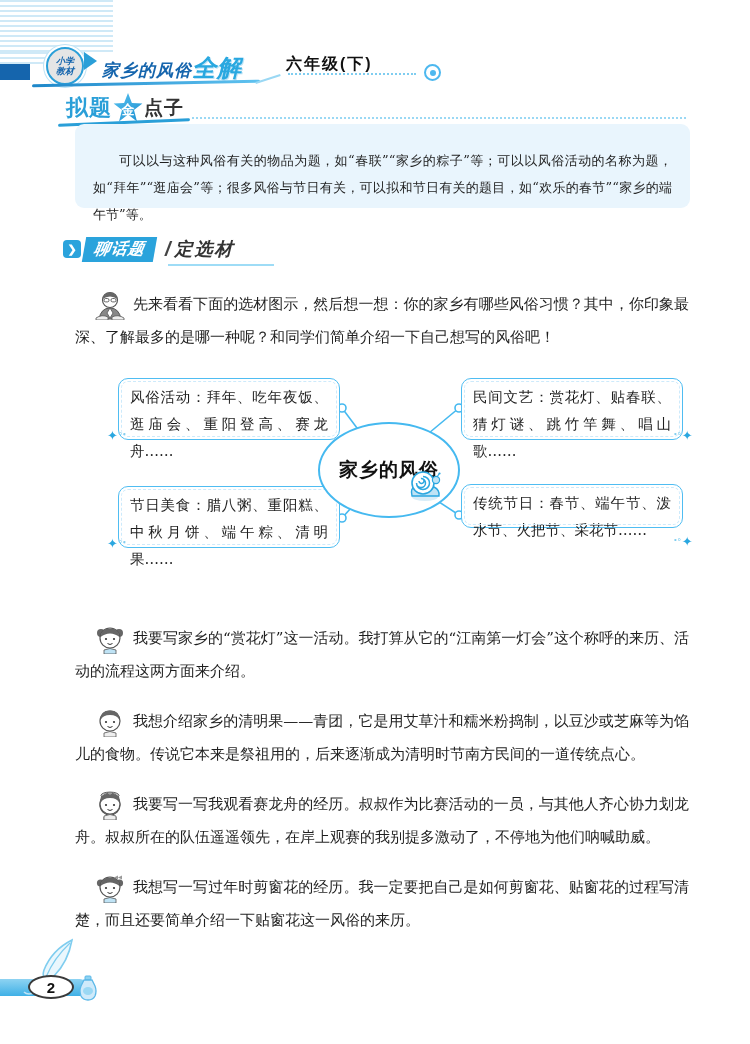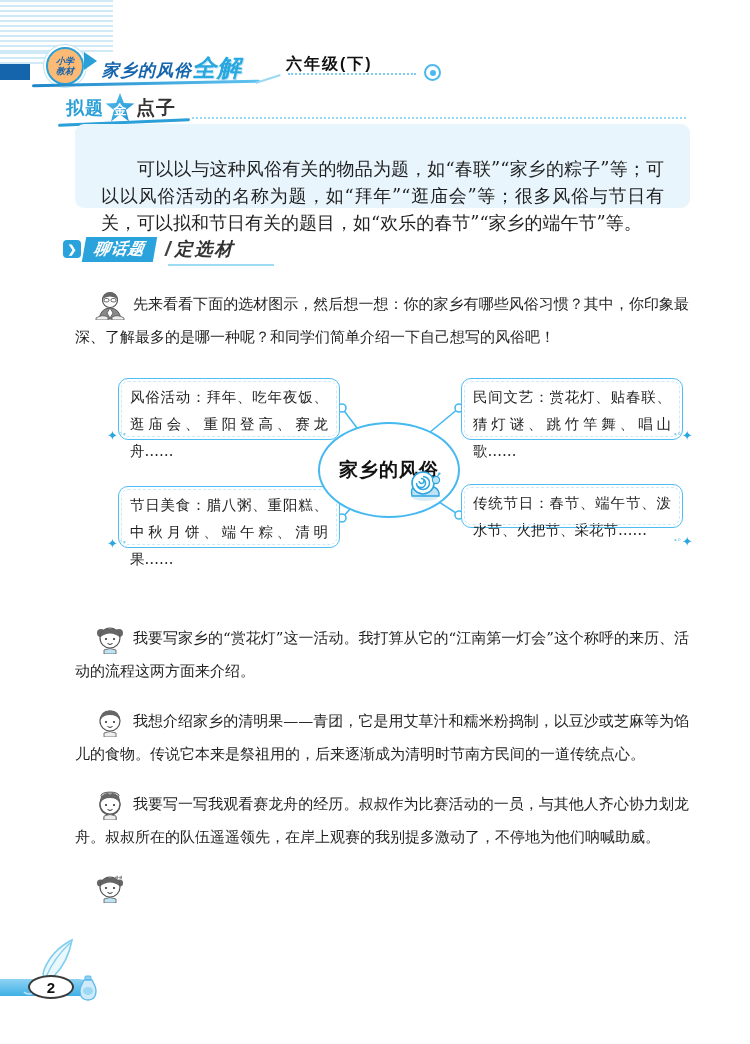--- a/index.html
+++ b/index.html
@@ -8,51 +8,51 @@
 
   
   .stripes-a{position:absolute;left:0;top:0;width:113px;height:52px;
      background:repeating-linear-gradient(to bottom,#cfe9f7 0 2px,#fff 2px 5px);}
   .stripes-b{position:absolute;left:0;top:52px;width:85px;height:12px;
      background:repeating-linear-gradient(to bottom,#cfe9f7 0 2px,#fff 2px 5px);}
   .edge-block{position:absolute;left:0;top:64px;width:30px;height:16px;background:#1565ad;}
 
   
   .logo-circle{position:absolute;left:46px;top:47px;width:34px;height:34px;border-radius:50%;
-     border:2px solid #2a9fd8;box-shadow:0 0 0 2px #fff,0 0 0 3px #bfe3f5;background:#fdba74;
+     border:2px solid #2a9fd8;box-shadow:0 0 0 2px #fff,0 0 0 3px #bfe3f5;background:#e5e5e5;
      display:flex;flex-direction:column;align-items:center;justify-content:center;
      font-size:9px;line-height:10px;font-weight:bold;font-style:italic;color:#1565ad;}
   .logo-chevron{position:absolute;left:84px;top:52px;width:0;height:0;
      border-left:13px solid #2a9fd8;border-top:9px solid transparent;border-bottom:9px solid transparent;}
   .series-title{position:absolute;left:102px;top:52px;font-style:italic;font-weight:bold;color:#1565ad;
      font-size:17px;letter-spacing:1px;white-space:nowrap;}
   .series-title .emph{font-size:24px;color:#29a8e0;text-shadow:1px 1px 0 #bfe3f5;}
   .header-rule{position:absolute;left:32px;top:82px;width:228px;height:3px;border-radius:3px;
      background:linear-gradient(to right,#1e87c9,#5fc2f0);transform:rotate(-1.2deg);}
   .header-rule-tail{position:absolute;left:255px;top:78px;width:26px;height:2px;background:#9ad8f4;transform:rotate(-18deg);}
   .grade{position:absolute;left:286px;top:54px;font-size:16px;color:#111;letter-spacing:2px;font-weight:bold;}
   .grade-dots{position:absolute;left:288px;top:73px;width:128px;border-top:2px dotted #7fcdf0;}
   .target-icon{position:absolute;left:424px;top:64px;width:13px;height:13px;border:2px solid #4db8ef;
      border-radius:50%;background:#fff;}
   .target-icon::after{content:"";position:absolute;left:3.5px;top:3.5px;width:6px;height:6px;border-radius:50%;background:#4db8ef;}
 
   
   .idea-head{position:absolute;left:66px;top:93px;height:30px;display:flex;align-items:center;}
-  .idea-left{font-size:18px;font-weight:bold;color:#2a9fd8;letter-spacing:1px;}
+  .idea-left{font-size:22px;font-weight:bold;color:#2a9fd8;letter-spacing:1px;}
   .star-badge{position:relative;width:30px;height:30px;margin:0 1px;flex:none;}
   .star-badge .star{position:absolute;inset:0;background:linear-gradient(135deg,#55c1ef,#1e8fd0);
      clip-path:polygon(50% 0%,63% 33%,98% 35%,70% 57%,80% 95%,50% 72%,20% 95%,30% 57%,2% 35%,37% 33%);}
   .star-badge .char{position:absolute;inset:0;display:flex;align-items:center;justify-content:center;
      color:#fff;font-size:13px;font-weight:bold;padding-top:4px;}
   .idea-right{font-size:19px;font-weight:bold;color:#333;letter-spacing:1px;}
   .idea-underline{position:absolute;left:58px;top:121px;width:132px;height:2.5px;background:#2a9fd8;transform:rotate(-2.5deg);border-radius:2px;}
   .idea-dots{position:absolute;left:192px;top:117px;width:494px;border-top:2px dotted #9ad8f4;}
   .idea-box{position:absolute;left:75px;top:124px;width:615px;height:84px;background:#e9f5fd;border-radius:9px;}
-  .idea-box .txt{margin:12px;padding:19px 14px;font-family:"DejaVu Serif","Liberation Serif",serif;
-     font-size:18px;line-height:27px;text-align:justify;color:#1f1f1f;text-indent:2em;}
+  .idea-box .txt{margin:4px;padding:19px 14px;font-family:"DejaVu Serif","Liberation Serif",serif;
+     font-size:13px;line-height:27px;text-align:justify;color:#1f1f1f;text-indent:2em;}
 
   
   .topic-head{position:absolute;left:63px;top:236px;height:26px;display:flex;align-items:center;}
   .arrow-chip{width:18px;height:18px;border-radius:4px;background:#2aa3dc;color:#fff;display:flex;
      align-items:center;justify-content:center;font-size:11px;font-weight:bold;margin-right:3px;flex:none;}
   .topic-tab{background:#2aa3dc;color:#fff;font-weight:bold;font-style:italic;font-size:16px;
      padding:2px 10px;transform:skewX(-10deg);letter-spacing:1px;}
   .topic-slash{font-size:20px;font-weight:bold;color:#444;margin:0 4px 0 10px;font-style:italic;}
   .topic-sub{font-size:18px;font-weight:bold;font-style:italic;color:#333;letter-spacing:2px;}
   .topic-underline{position:absolute;left:168px;top:264px;width:106px;height:2px;background:#9edcf6;}
@@ -240,20 +240,21 @@
         <circle cx="7.5" cy="10" r="3.6" fill="#666"></circle>
           <circle cx="26.5" cy="10" r="3.6" fill="#666"></circle>
         <circle cx="17" cy="14" r="10" fill="#fff" stroke="#555" stroke-width="1.2"></circle>
         <path d="M7.5 13 Q8 4.5 17 4.5 Q26 4.5 26.5 13 Q22 9.5 17 9.5 Q12 9.5 7.5 13Z" fill="#666"></path>
         <path d="M21 4.5 L25 2.5 L25 6.5 Z M25 4.5 L29 2.5 L29 6.5 Z" fill="#999"></path>
         <circle cx="13" cy="15" r="1.1" fill="#333"></circle>
           <circle cx="21" cy="15" r="1.1" fill="#333"></circle>
         <path d="M14.5 19.5 Q17 21.5 19.5 19.5" fill="none" stroke="#333" stroke-width="1"></path>
         <path d="M11 26 Q17 23 23 26 L23 30 L11 30 Z" fill="#bfe3f5" stroke="#555" stroke-width="0.8"></path>
       </svg>
+      <span>我想写一写过年时剪窗花的经历。我一定要把自己是如何剪窗花、贴窗花的过程写清楚，而且还要简单介绍一下贴窗花这一风俗的来历。</span>
     </p>
   </div>
 
   <div class="page-bar"></div>
   <svg class="quill" viewBox="0 0 64 62">
     <path d="M50 4 Q30 14 22 34 Q20 40 23 43 Q27 45 32 40 Q46 26 50 4Z" fill="#eaf7fd" stroke="#7fcdef" stroke-width="1.6"></path>
     <path d="M48 7 Q32 22 24 41" fill="none" stroke="#7fcdef" stroke-width="1.2"></path>
     <path d="M23 43 L14 56" stroke="#7fcdef" stroke-width="1.6"></path>
     <path d="M14 56 Q6 60 2 56" fill="none" stroke="#bfe3f5" stroke-width="1.6"></path>
   </svg>

